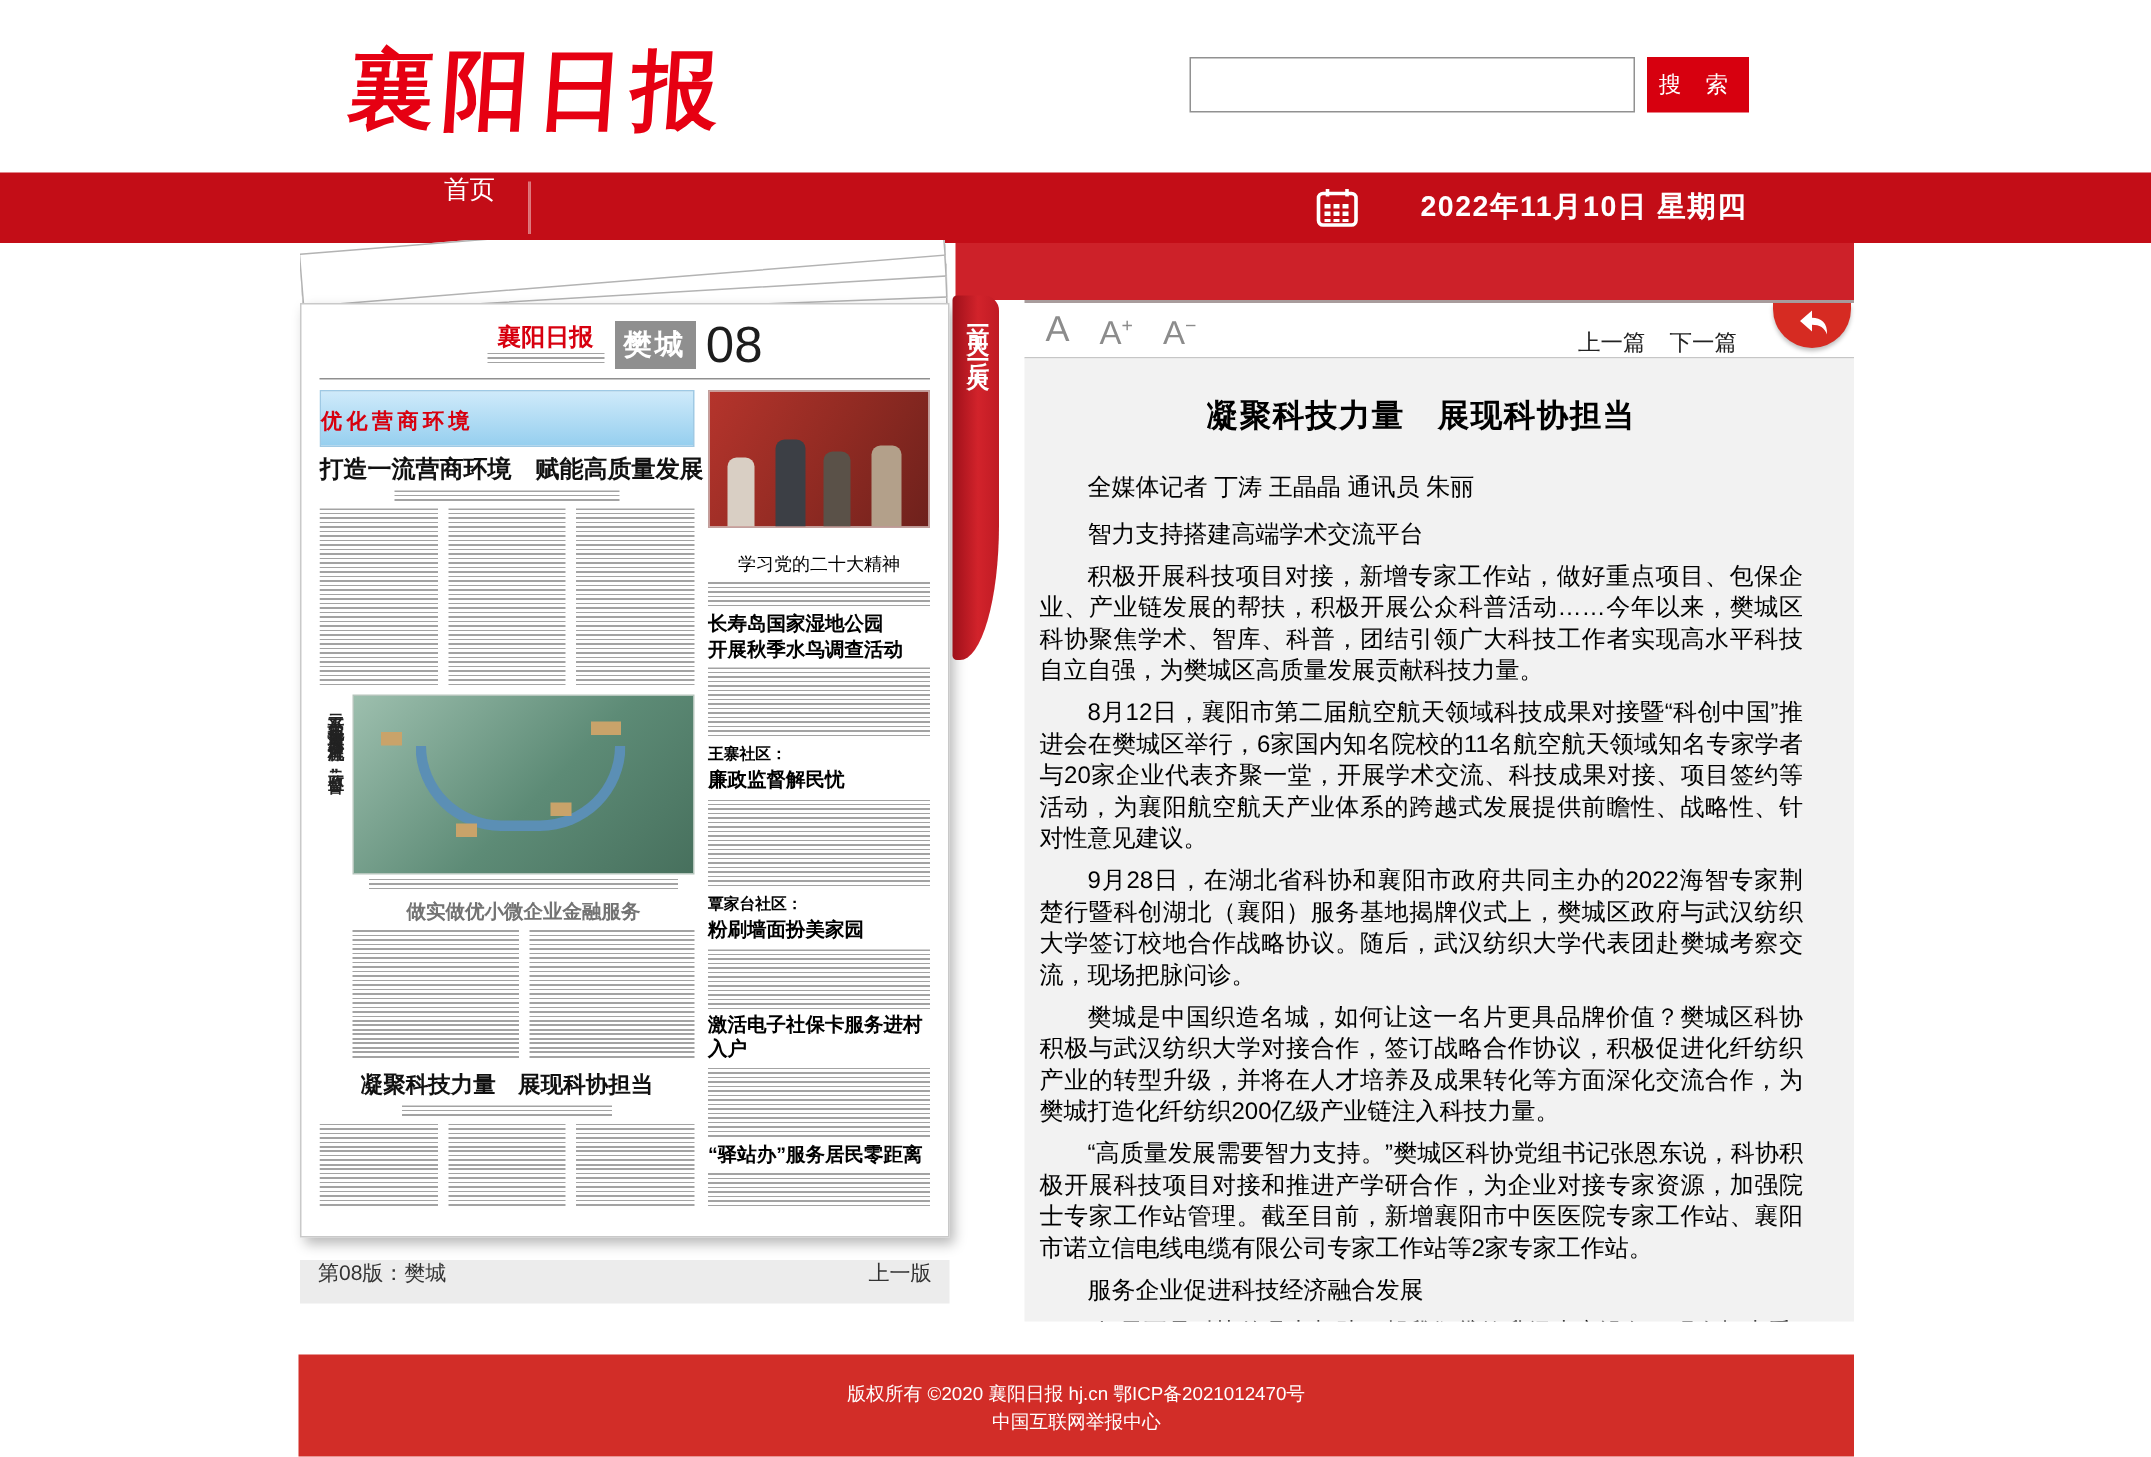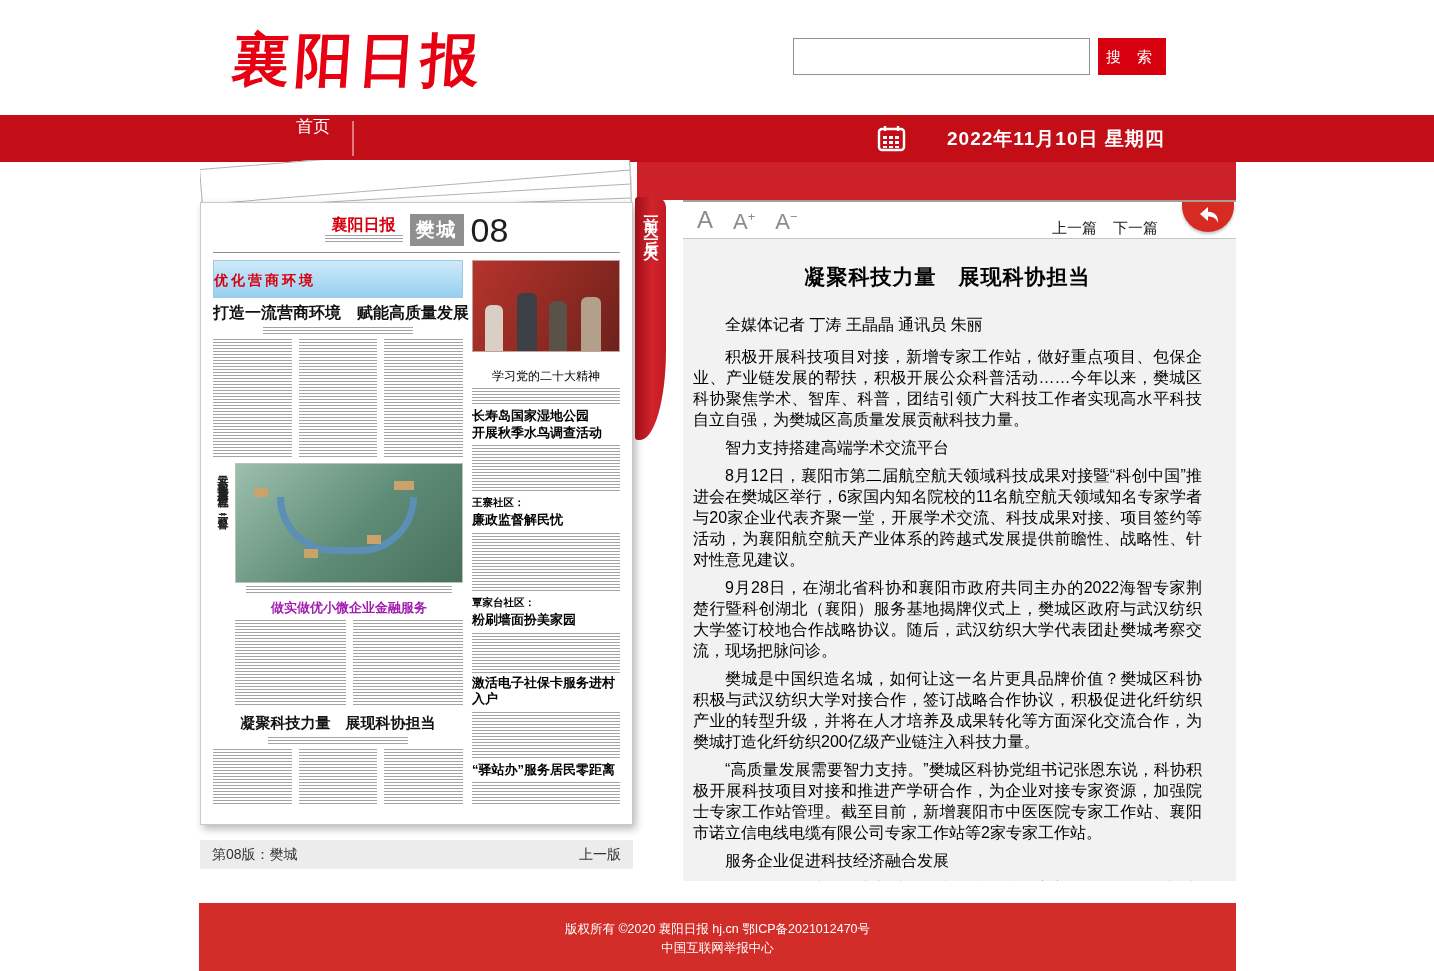--- a/index.html
+++ b/index.html
@@ -44,21 +44,21 @@
   .mh-logo { color:#d7000f; font-family:"DejaVu Serif",serif; font-weight:bold; font-size:16px; line-height:17px; }
   .mh-box { background:#8f8f8f; color:#fff; font-size:19px; font-weight:bold; padding:3px 6px; letter-spacing:2px; }
   .mh-num { font-size:34px; color:#1d1d1d; line-height:34px; }
   .pcols { display:flex; gap:9px; height:545px; overflow:hidden; }
   .pcol-l { width:250px; }
   .pcol-r { flex:1; }
   .banner { height:38px; background:linear-gradient(180deg,#cfeafa,#96cfef); text-align:left;
             line-height:38px; font-size:14px; font-weight:bold; letter-spacing:3px; color:#d7000f;
             border:1px solid #9fc9e4; }
   .p-h1 { font-size:16px; font-weight:bold; text-align:center; margin:5px 0 3px; color:#111; white-space:nowrap; }
-  .p-hmid { font-size:13px; font-weight:bold; text-align:center; margin:5px 0 3px; color:#a21caf; }
+  .p-hmid { font-size:13px; font-weight:bold; text-align:center; margin:5px 0 3px; color:#737373; }
   .p-hsel { font-size:15px; font-weight:bold; text-align:center; margin:8px 0 4px; color:#111; }
   .ft { background-image:repeating-linear-gradient(to bottom,#a3a3a3 0,#a3a3a3 1px,transparent 1px,transparent 3px); }
   .cols { display:flex; gap:7px; }
   .cols > div { flex:1; }
   .midrow { display:flex; gap:5px; margin-top:4px; }
   .vhead { width:17px; writing-mode:vertical-rl; text-orientation:upright; font-size:11px;
            font-weight:bold; color:#222; letter-spacing:2px; height:165px; margin-top:6px; }
   .photo-factory { height:120px; margin:2px 0 3px; position:relative; overflow:hidden;
            background:linear-gradient(135deg,#9dbfae,#5d8b76 55%,#47705d); border:1px solid #b5c5bc; }
   .belt { position:absolute; left:18%; top:28%; width:62%; height:48%; border:7px solid #5b8fb5;
@@ -96,21 +96,21 @@
   .backbtn svg { margin-top:2px; }
   .pcontent { height:642px; background:#f2f2f2; overflow:hidden; padding:24px 34px 0 10px; }
   .a-title { text-align:center; font-size:21px; font-weight:bold; color:#000;
              letter-spacing:1px; margin-bottom:24px; }
   .a-byline { font-size:16px; color:#000; text-indent:2em; margin-bottom:10px; }
   .apara { font-size:16px; color:#000; line-height:21px; text-indent:2em;
            text-align:justify; margin-bottom:7px; }
 
   
   .bbar { position:absolute; left:200px; top:840px; width:433px; height:29px; background:#ececec;
-          display:flex; align-items:center; justify-content:space-between; padding:0 12px;
+          display:flex; align-items:flex-start; justify-content:space-between; padding:0 12px;
           font-size:14px; color:#333; }
   .bbar .link { cursor:pointer; }
   .footer { position:absolute; left:199px; top:903px; width:1037px; height:68px; background:#d22d28;
             color:#fff; text-align:center; font-size:12.5px; line-height:1.55; padding-top:17px; }
 </style>
 </head>
 <body>
 
 <div class="logo">襄阳日报</div>
 <input class="search-input" type="text" placeholder="" style="">
@@ -250,22 +250,22 @@
     </div>
   </div>
   <div class="backbtn">
     <svg width="26" height="24" viewBox="0 0 26 24">
       <path d="M13 3 L5 10 L13 17 L13 12.5 C18 12.5 21.5 14.5 23 19 C23.5 11 19 8 13 7.8 Z" fill="#fff"></path>
     </svg>
   </div>
   <div class="pcontent">
     <div class="a-title">凝聚科技力量　展现科协担当</div>
     <div class="a-byline">全媒体记者 丁涛 王晶晶 通讯员 朱丽</div>
+    <p class="apara">智力支持搭建高端学术交流平台</p>
     <p class="apara">积极开展科技项目对接，新增专家工作站，做好重点项目、包保企业、产业链发展的帮扶，积极开展公众科普活动……今年以来，樊城区科协聚焦学术、智库、科普，团结引领广大科技工作者实现高水平科技自立自强，为樊城区高质量发展贡献科技力量。</p>
-    <p class="apara">智力支持搭建高端学术交流平台</p>
     <p class="apara">8月12日，襄阳市第二届航空航天领域科技成果对接暨“科创中国”推进会在樊城区举行，6家国内知名院校的11名航空航天领域知名专家学者与20家企业代表齐聚一堂，开展学术交流、科技成果对接、项目签约等活动，为襄阳航空航天产业体系的跨越式发展提供前瞻性、战略性、针对性意见建议。</p>
     <p class="apara">9月28日，在湖北省科协和襄阳市政府共同主办的2022海智专家荆楚行暨科创湖北（襄阳）服务基地揭牌仪式上，樊城区政府与武汉纺织大学签订校地合作战略协议。随后，武汉纺织大学代表团赴樊城考察交流，现场把脉问诊。</p>
     <p class="apara">樊城是中国织造名城，如何让这一名片更具品牌价值？樊城区科协积极与武汉纺织大学对接合作，签订战略合作协议，积极促进化纤纺织产业的转型升级，并将在人才培养及成果转化等方面深化交流合作，为樊城打造化纤纺织200亿级产业链注入科技力量。</p>
     <p class="apara">“高质量发展需要智力支持。”樊城区科协党组书记张恩东说，科协积极开展科技项目对接和推进产学研合作，为企业对接专家资源，加强院士专家工作站管理。截至目前，新增襄阳市中医医院专家工作站、襄阳市诺立信电线电缆有限公司专家工作站等2家专家工作站。</p>
     <p class="apara">服务企业促进科技经济融合发展</p>
     <p class="apara">“如果不是科协的鼎力相助，帮我们贷款升级生产设备，现在根本看</p>
   </div>
 </div>
 
 <div class="bbar">

